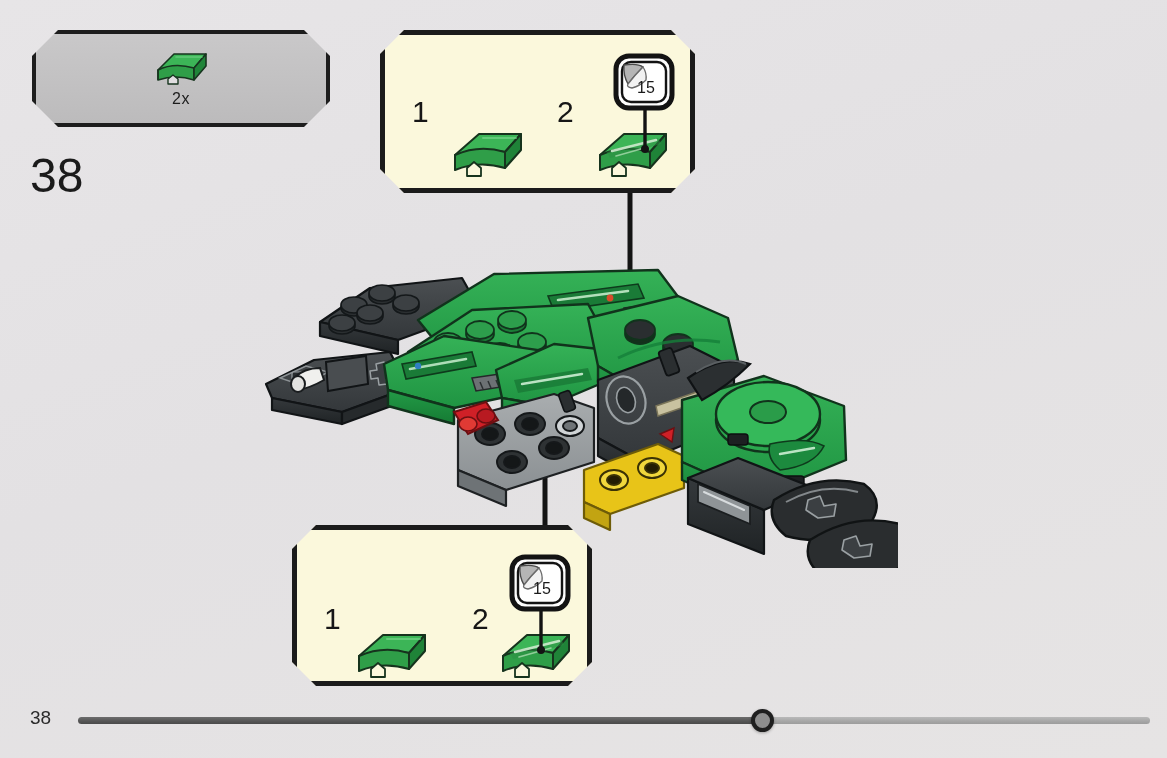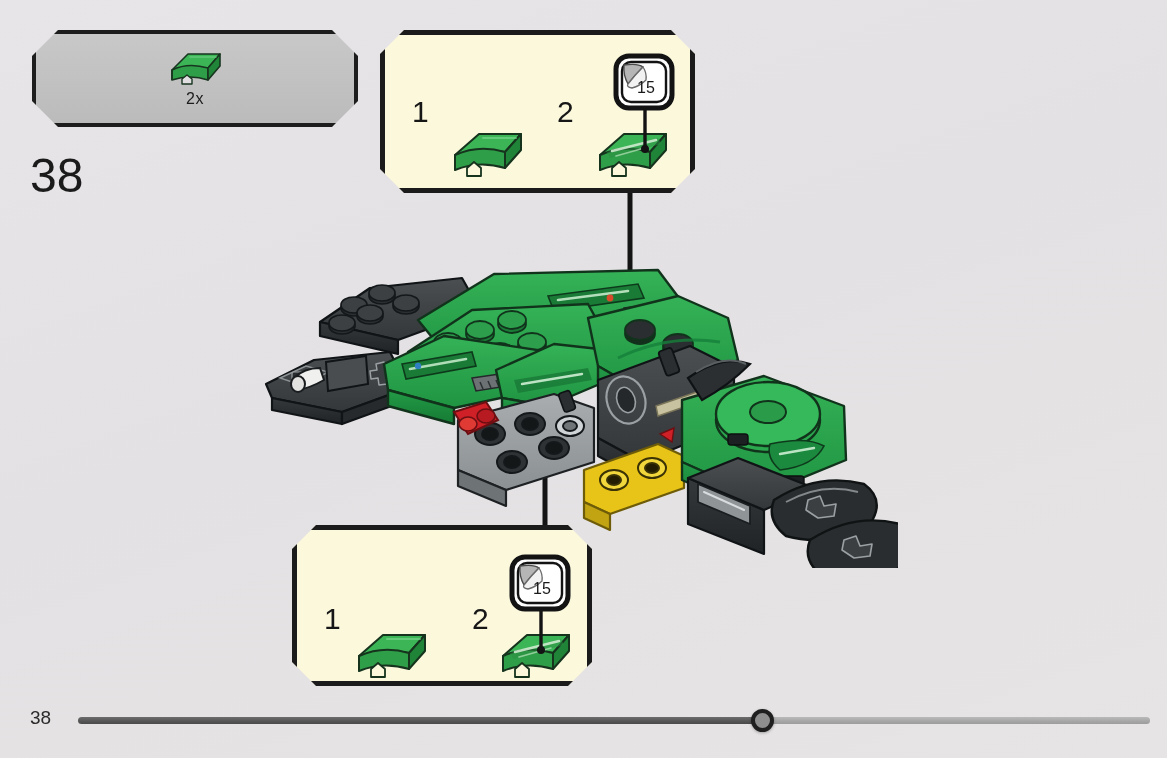--- a/index.html
+++ b/index.html
@@ -20,21 +20,21 @@
   .page {
     position: absolute;
     inset: 0;
   }
 
   
   .parts-box {
     position: absolute;
     left: 32px;
     top: 30px;
-    width: 326px;
+    width: 298px;
     height: 97px;
     background: linear-gradient(180deg, #c9c8c9 0%, #c2c1c2 55%, #bcbbbc 100%);
     border: 4px solid #1d1d1d;
     box-sizing: border-box;
     clip-path: polygon(26px 0, calc(100% - 26px) 0, 100% 26px,
                        100% calc(100% - 26px), calc(100% - 26px) 100%,
                        26px 100%, 0 calc(100% - 26px), 0 26px);
     box-shadow: 0 2px 5px rgba(0,0,0,0.18);
   }
   .parts-box-inner {

